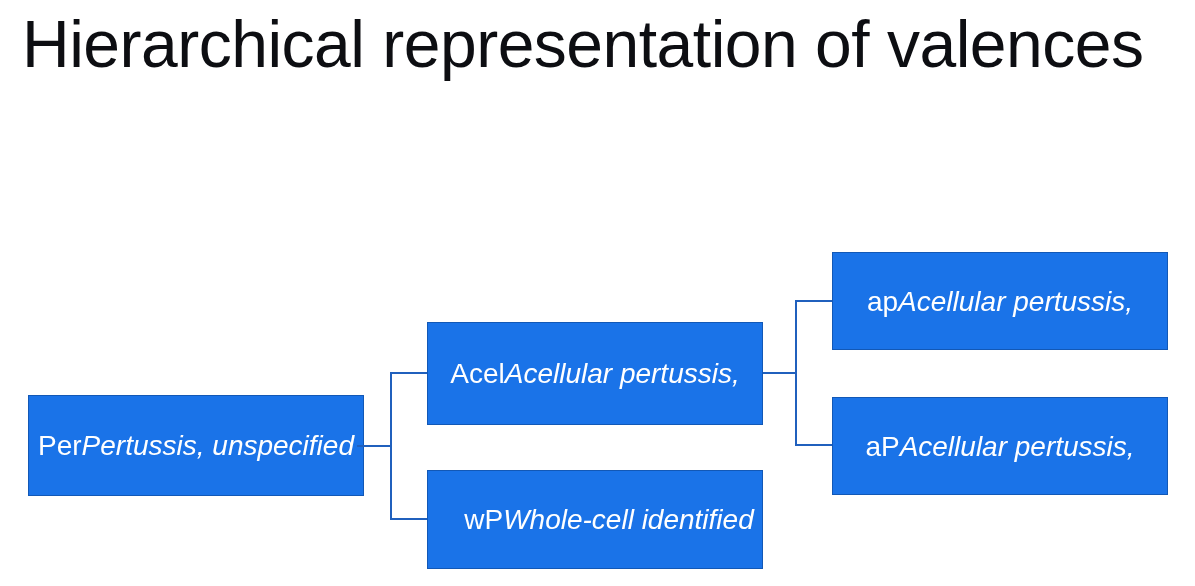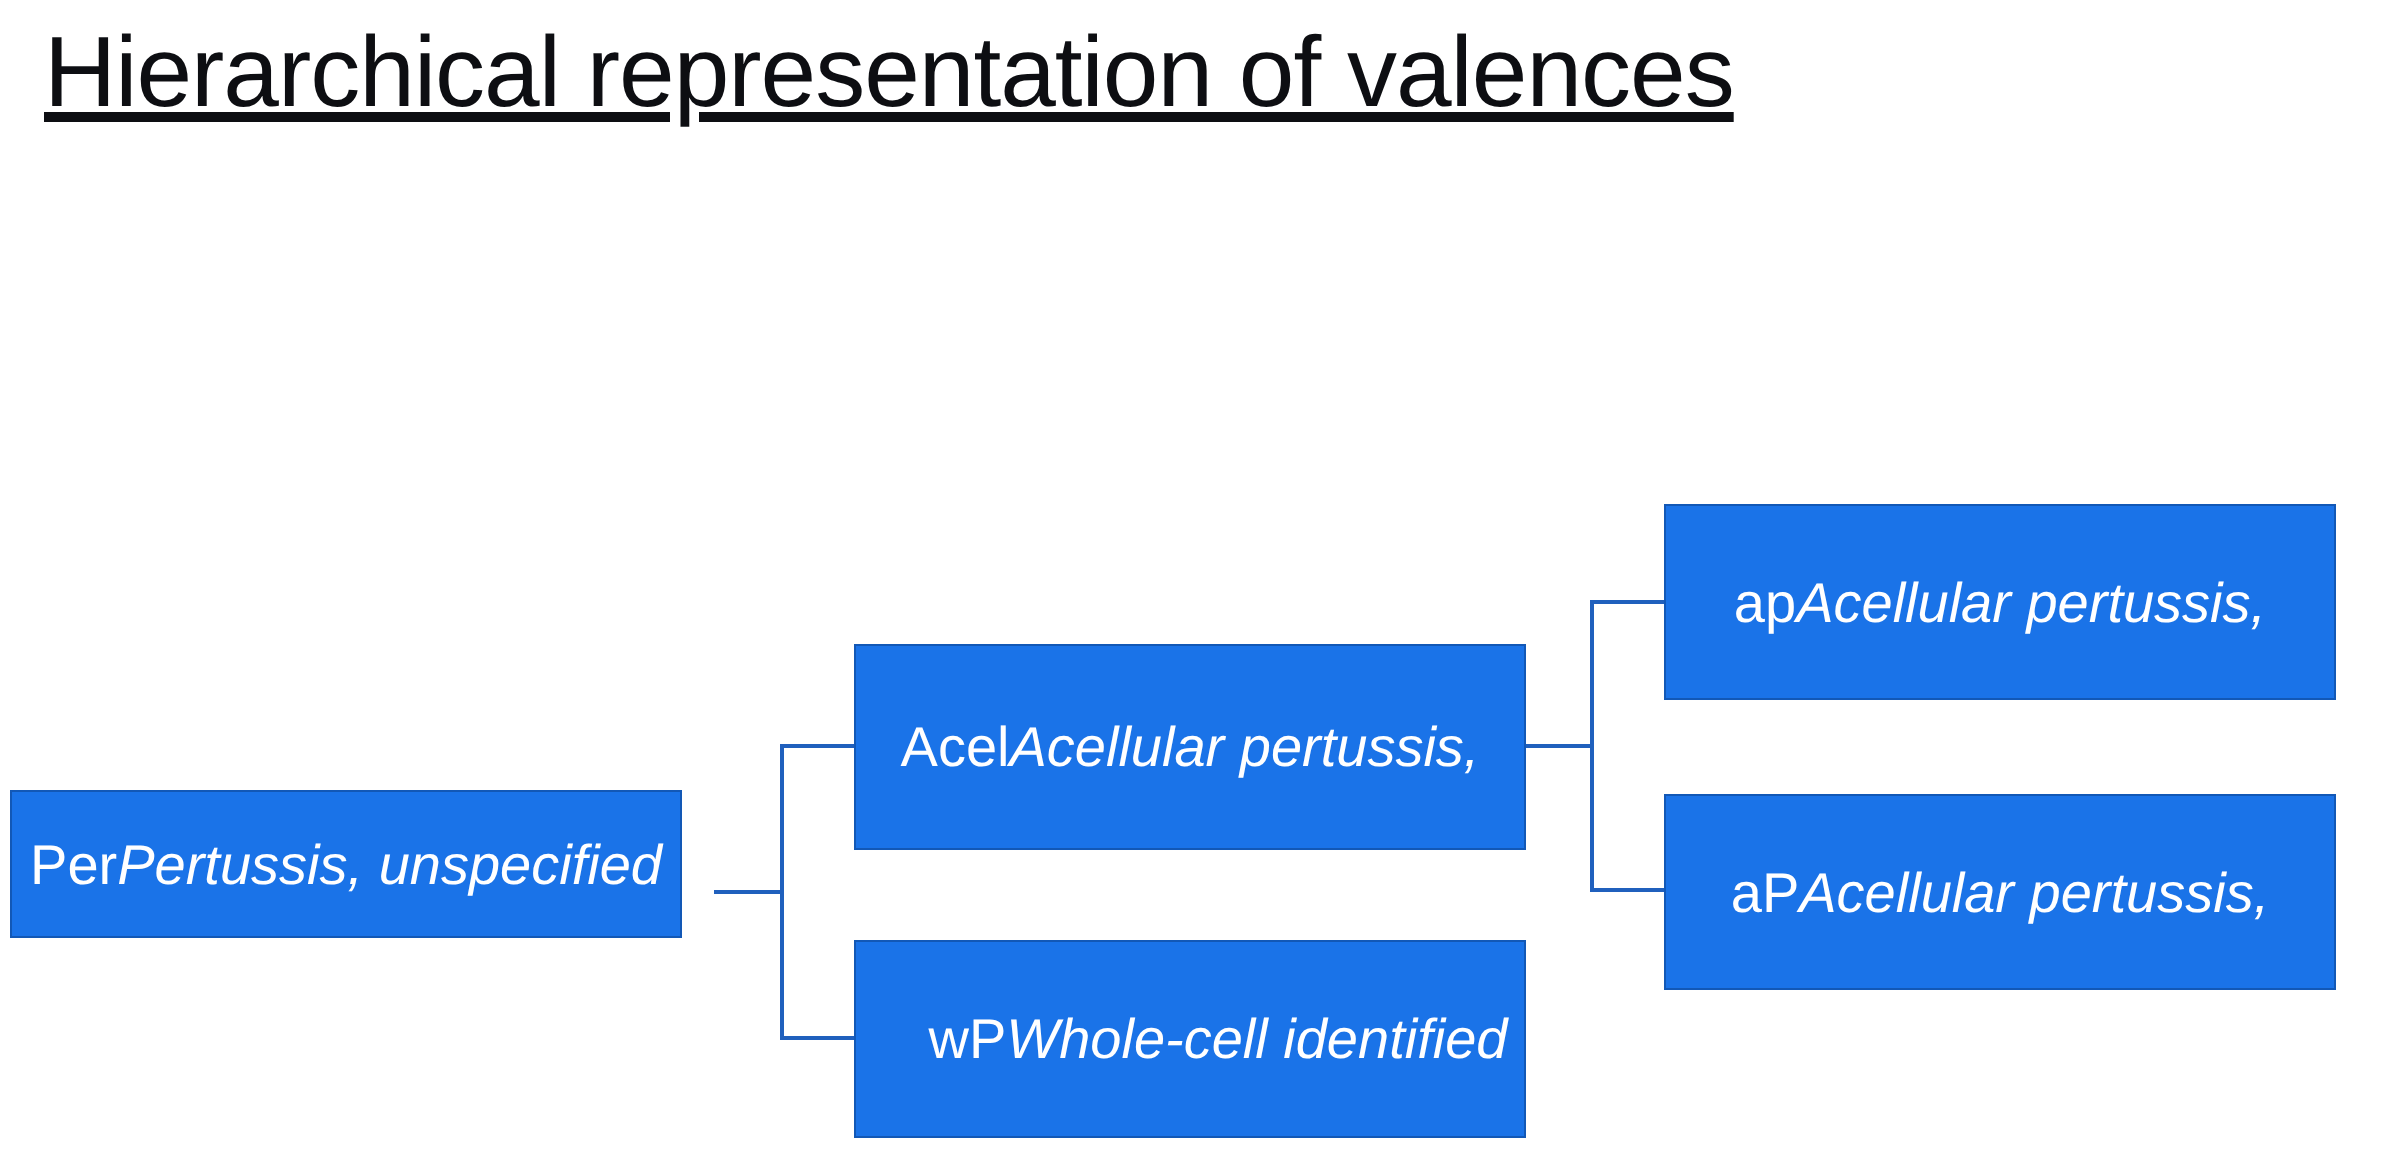--- a/index.html
+++ b/index.html
@@ -12,27 +12,26 @@
     position: relative;
     width: 1195px;
     height: 586px;
     background: #ffffff;
     overflow: hidden;
   }
   .title {
     position: absolute;
     left: 22px;
     top: 11px;
-    font-size: 50px;
+    font-size: 66px;
     line-height: 1;
     font-weight: 400;
     letter-spacing: -0.5px;
     color: var(--title_text, #0d0e12);
     white-space: nowrap;
-    text-decoration: underline;
   }
   .subtitle {
     position: absolute;
     left: 31px;
     top: 131px;
     font-size: 29px;
     line-height: 37px;
     font-weight: 400;
     color: var(--subtitle_text, #84878b);
     white-space: nowrap;
@@ -51,21 +50,21 @@
     font-size: 28px;
     line-height: 33px;
     white-space: nowrap;
   }
   .node .desc { font-style: italic; }
   .line {
     position: absolute;
     background: var(--connector, #2060bd);
   }
   
-  .node-per  { left: 5px;  top: 395px; width: 336px; height: 74px; }
+  .node-per  { left: 28px;  top: 395px; width: 336px; height: 101px; }
   .node-acel { left: 427px; top: 322px; width: 336px; height: 103px; }
   .node-wp   { left: 427px; top: 470px; width: 336px; height: 99px; padding-left: 28px;  }
   .node-ap   { left: 832px; top: 252px; width: 336px; height: 98px;  }
   .node-apn  { left: 832px; top: 397px; width: 336px; height: 98px;  }
   
   .conn-per-out  { left: 357px; top: 445px; width: 34px;  height: 2px; }
   .conn-v1       { left: 390px; top: 372px; width: 2px;   height: 148px; }
   .conn-acel-in  { left: 392px; top: 372px; width: 35px;  height: 2px; }
   .conn-wp-in    { left: 392px; top: 518px; width: 35px;  height: 2px; }
   .conn-acel-out { left: 763px; top: 372px; width: 33px;  height: 2px; }

